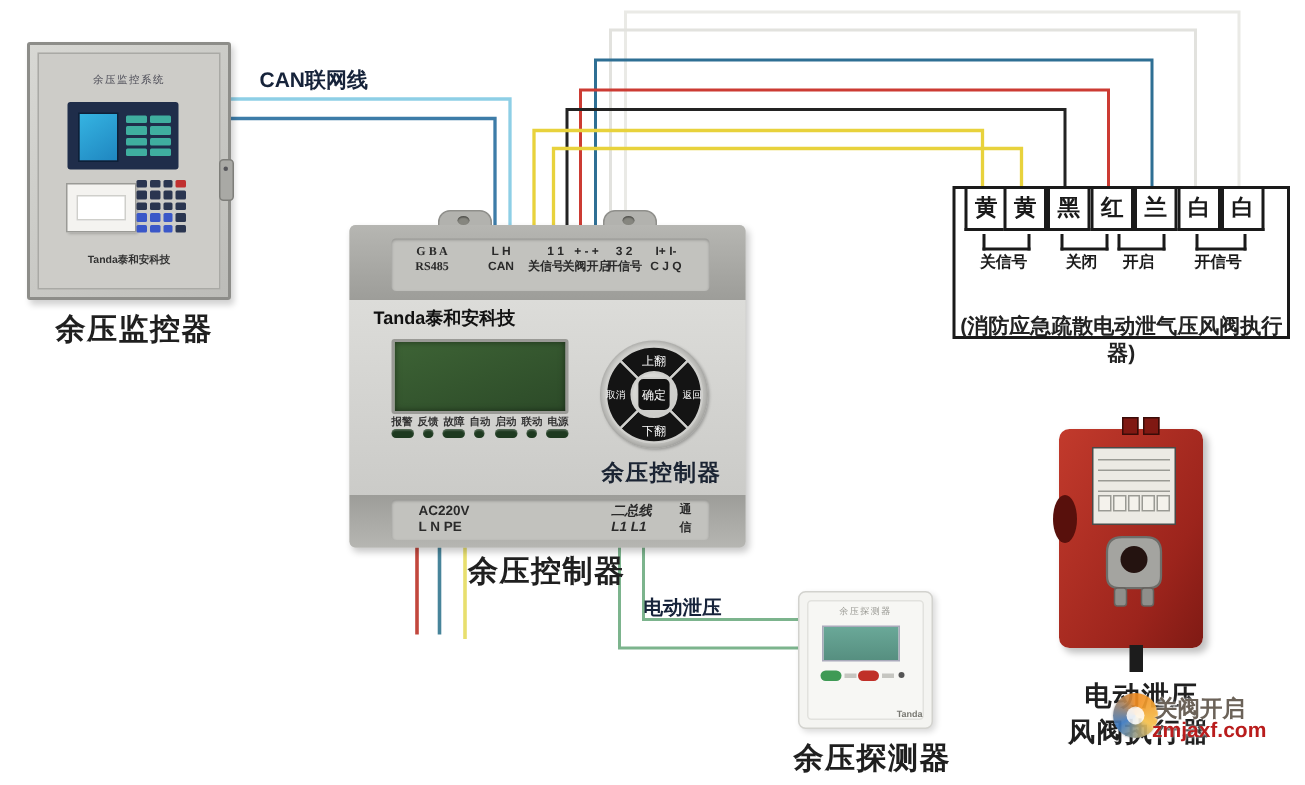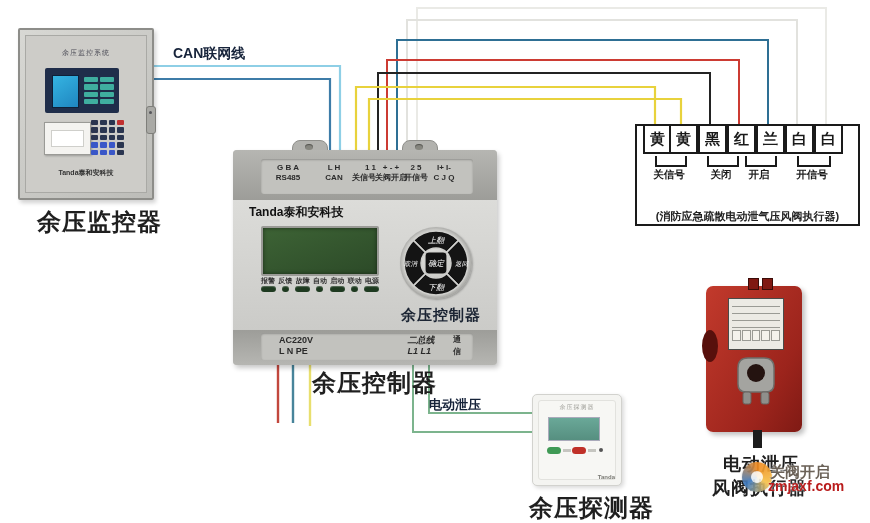--- a/index.html
+++ b/index.html
@@ -1,19 +1,19 @@
 <!DOCTYPE html>
 <html><head>
 <meta charset="utf-8">
 <style>
   html,body{margin:0;padding:0;background:#ffffff;}
   #canvas{position:relative;width:870px;height:523px;background:#ffffff;overflow:hidden;
           font-family:"Liberation Sans", sans-serif;color:#1a1a1a;}
   .abs{position:absolute;}
-  .biglabel{font-size:24px;font-weight:bold;color:#1f1f1f;letter-spacing:1px;white-space:nowrap;}
+  .biglabel{font-size:20px;font-weight:bold;color:#1f1f1f;letter-spacing:1px;white-space:nowrap;}
   .wirelabel{font-size:14px;font-weight:bold;color:#16233a;white-space:nowrap;}
 
   
   #monitor{left:18px;top:28px;width:132px;height:168px;background:linear-gradient(135deg,#d8d8d4,#bcbcb8);
            border:2px solid #8d8d89;border-radius:2px;box-shadow:2px 3px 4px rgba(0,0,0,.18);}
   #monitor .face{position:absolute;left:5px;top:5px;right:5px;bottom:5px;background:#cdccc8;border:1px solid #a9a9a5;}
   #monitor .hdr{position:absolute;left:0;right:0;top:18px;text-align:center;font-size:7px;color:#4a4a55;letter-spacing:1px;}
   #mon-bezel{position:absolute;left:25px;top:38px;width:74px;height:45px;background:#1f2d4a;border-radius:2px;}
   #mon-screen{position:absolute;left:7px;top:7px;width:25px;height:31px;background:linear-gradient(145deg,#35b4e2,#1f86c0);border:1px solid #0e2038;}
   #mon-ind{position:absolute;left:39px;top:9px;width:30px;height:27px;display:grid;grid-template-columns:1fr 1fr;grid-template-rows:repeat(4,1fr);gap:2px;}
@@ -39,35 +39,35 @@
           color:#2a2a2a;line-height:10px;white-space:nowrap;}
   #ctl-face{position:absolute;left:0;top:50px;width:264px;height:130px;background:linear-gradient(#dcdcd9,#cbcbc8);}
   #ctl-brand{position:absolute;left:16px;top:4px;font-size:12px;font-weight:bold;color:#111;}
   #ctl-lcd{position:absolute;left:28px;top:26px;width:114px;height:46px;background:linear-gradient(160deg,#3d6335,#2c4a28);
            border:2px solid #9a9a96;border-radius:2px;box-shadow:inset 0 0 4px rgba(0,0,0,.5);}
   #ctl-indlabels{position:absolute;left:28px;top:76px;width:118px;display:flex;justify-content:space-between;font-size:7px;color:#333;font-weight:bold;}
   #ctl-leds{position:absolute;left:28px;top:86px;width:118px;display:flex;justify-content:space-between;align-items:center;}
   #ctl-leds i{height:6px;background:#1e3a20;border-radius:3px;box-shadow:inset 0 1px 1px rgba(255,255,255,.25);}
   #ctl-leds i.w{width:15px;} #ctl-leds i.n{width:7px;}
   #ctl-dpad{position:absolute;left:167px;top:27px;width:72px;height:72px;border-radius:50%;
-            background:radial-gradient(circle at 40% 35%,#dededb,#b4b4b0);box-shadow:inset 0 0 4px rgba(0,0,0,.3),1px 1px 2px rgba(0,0,0,.25);font-style:italic;}
+            background:radial-gradient(circle at 40% 35%,#dededb,#b4b4b0);box-shadow:inset 0 0 4px rgba(0,0,0,.3),1px 1px 2px rgba(0,0,0,.25);}
   #ctl-facetitle{position:absolute;left:168px;top:106px;font-size:15px;font-weight:bold;color:#1b2433;letter-spacing:1px;}
   #ctl-botstrip{position:absolute;left:0;top:180px;width:264px;height:35px;background:linear-gradient(#9d9d99,#b6b6b2);border-radius:0 0 4px 4px;}
   #ctl-botpanel{position:absolute;left:28px;top:3px;width:212px;height:27px;background:#c2c2be;border-radius:3px;box-shadow:inset 0 1px 2px rgba(0,0,0,.25);}
   .bgroup{position:absolute;top:2px;transform:translateX(-50%);text-align:left;font-size:9px;font-weight:bold;color:#2a2a2a;line-height:11px;white-space:nowrap;}
   #ctl-comm{position:absolute;left:192px;top:1px;font-size:8px;font-weight:bold;color:#2a2a2a;line-height:12px;text-align:center;}
 
   
   #edev{left:635px;top:124px;width:221px;height:98px;border:2px solid #1a1a1a;background:#fff;}
   .tbox{position:absolute;top:0;width:25px;height:26px;border:2px solid #1a1a1a;border-top:none;background:#fff;
         text-align:center;font-size:15px;font-weight:bold;line-height:26px;}
   .bracket{position:absolute;top:30px;height:9px;border-left:2px solid #1a1a1a;border-right:2px solid #1a1a1a;border-bottom:2px solid #1a1a1a;}
   .glabel{position:absolute;top:42px;transform:translateX(-50%);font-size:10.5px;font-weight:bold;white-space:nowrap;}
   #edev-title{position:absolute;left:0;right:0;top:58px;text-align:center;font-size:21px;font-weight:bold;letter-spacing:2px;}
-  #edev-sub{position:absolute;left:0;right:0;top:83px;text-align:center;font-size:11px;font-weight:bold;color:#222;}
+  #edev-sub{position:absolute;left:0;right:0;top:83px;text-align:center;font-size:14px;font-weight:bold;color:#222;}
 
   
   #detector{left:532px;top:394px;width:88px;height:90px;background:#f4f4f1;border:1px solid #d2d2ce;border-radius:5px;
             box-shadow:2px 2px 4px rgba(0,0,0,.15);}
   #detector .inner{position:absolute;left:5px;top:5px;right:5px;bottom:5px;border:1px solid #e2e2de;border-radius:3px;background:#f7f7f4;}
   #det-hdr{position:absolute;left:0;right:0;top:8px;text-align:center;font-size:6px;color:#9a9a94;letter-spacing:1px;}
   #det-lcd{position:absolute;left:15px;top:22px;width:50px;height:22px;background:linear-gradient(#6aa898,#568f80);border:1px solid #aab;}
   #det-btn-g{position:absolute;left:14px;top:52px;width:14px;height:7px;background:#3f9a55;border-radius:4px;}
   #det-btn-r{position:absolute;left:39px;top:52px;width:14px;height:7px;background:#c03028;border-radius:4px;}
   .det-tag{position:absolute;top:54px;width:8px;height:3px;background:#c6c6c1;}
@@ -163,38 +163,38 @@
   <div class="abs biglabel" style="left:37px;top:206px;">余压监控器</div>
 
   <div class="abs wirelabel" style="left:173px;top:45px;">CAN联网线</div>
 
   <div id="controller" class="abs">
     <div class="ear" style="left:59px;"></div>
     <div class="ear" style="left:169px;"></div>
 
     <div id="ctl-topstrip">
       <div id="ctl-toppanel">
-        <div class="tgroup" style="left:27px;">
+        <div class="tgroup" style="left:27px;font-family:Liberation Serif, serif;">
           <div>G B A</div>
             <div>RS485</div>
           </div>
         <div class="tgroup" style="left:73px;">
           <div>L H</div>
             <div>CAN</div>
           </div>
         <div class="tgroup" style="left:103px;text-align:right;">
           <div>1 1</div>
             <div>关信号</div>
           </div>
         <div class="tgroup" style="left:130px;">
           <div>+ - +</div>
             <div>关阀开启</div>
           </div>
         <div class="tgroup" style="left:155px;">
-          <div>2 5</div>
+          <div>3 2</div>
             <div>开信号</div>
           </div>
         <div class="tgroup" style="left:183px;">
           <div>I+ I-</div>
             <div>C J Q</div>
           </div>
       </div>
     </div>
 
     <div id="ctl-face">

